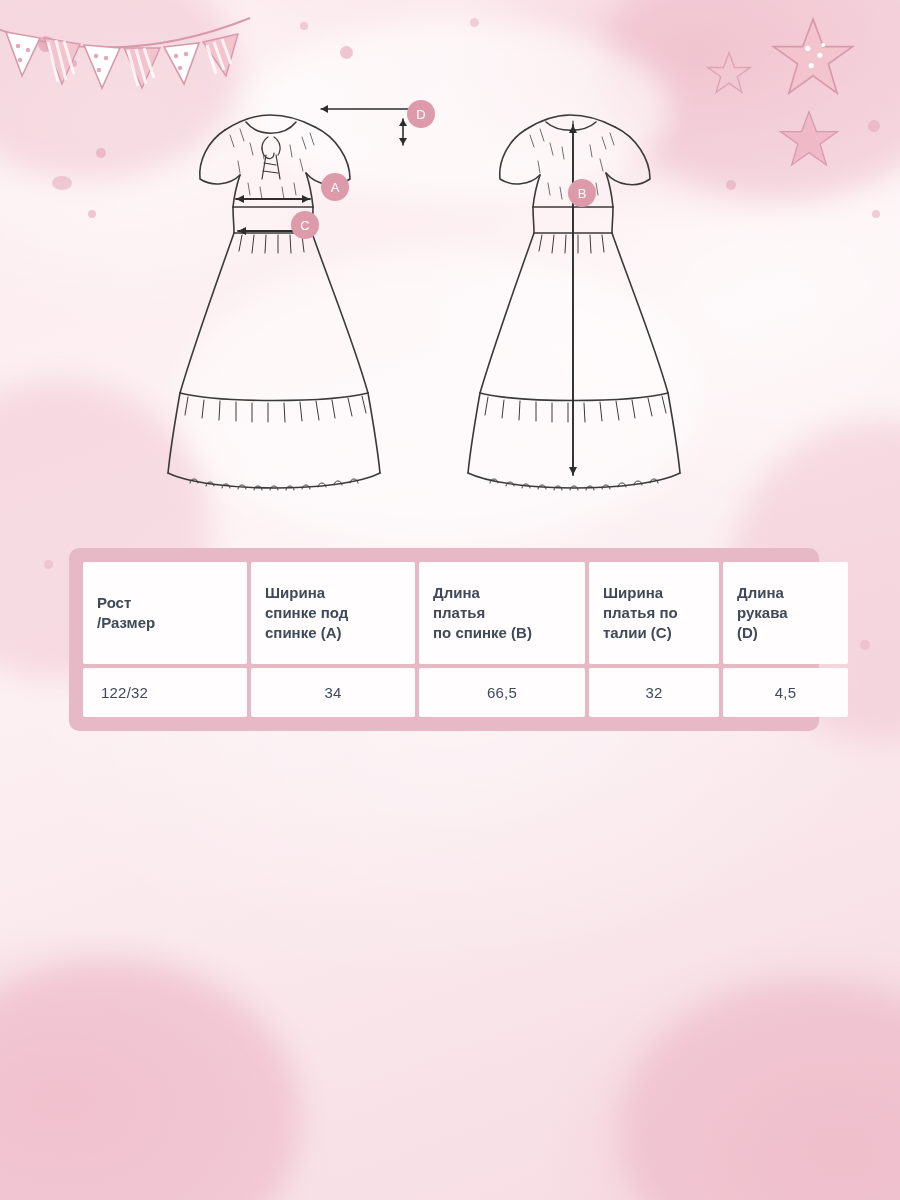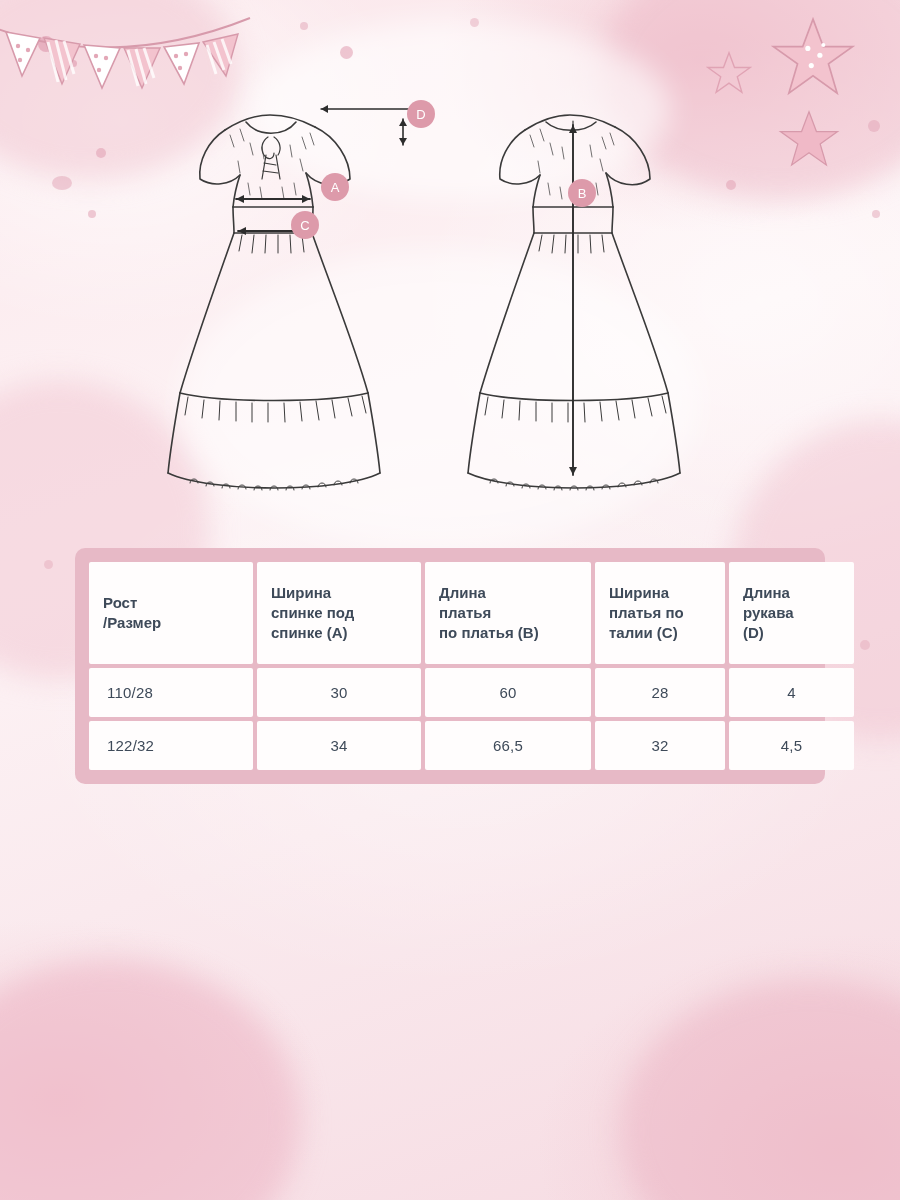--- a/index.html
+++ b/index.html
@@ -57,21 +57,21 @@
     position: absolute;
     left: 150px;
     top: 75px;
     width: 620px;
     height: 450px;
   }
 
   
   .table-wrap {
     position: absolute;
-    left: 75px;
+    left: 69px;
     top: 548px;
     width: 750px;
     background: #e7b9c6;
     border-radius: 10px;
     padding: 10px;
     box-sizing: border-box;
   }
   table {
     border-collapse: separate;
     border-spacing: 4px;
@@ -418,43 +418,36 @@
             <span class="th-line">/Размер</span>
           </th>
           <th>
             <span class="th-line">Ширина</span>
             <span class="th-line">спинке под</span>
             <span class="th-line">спинке (A)</span>
           </th>
           <th>
             <span class="th-line">Длина</span>
             <span class="th-line">платья</span>
-            <span class="th-line">по платья (B)</span>
+            <span class="th-line">по спинке (B)</span>
           </th>
           <th>
             <span class="th-line">Ширина</span>
             <span class="th-line">платья по</span>
             <span class="th-line">талии (C)</span>
           </th>
           <th>
             <span class="th-line">Длина</span>
             <span class="th-line">рукава</span>
             <span class="th-line">(D)</span>
           </th>
         </tr>
       </thead>
       <tbody>
         <tr>
-          <td class="first">110/28</td>
-          <td>30</td>
-          <td>60</td>
-          <td>28</td>
-          <td>4</td>
-        </tr>
-        <tr>
           <td class="first">122/32</td>
           <td>34</td>
           <td>66,5</td>
           <td>32</td>
           <td>4,5</td>
         </tr>
       </tbody>
     </table>
   </div>
 

